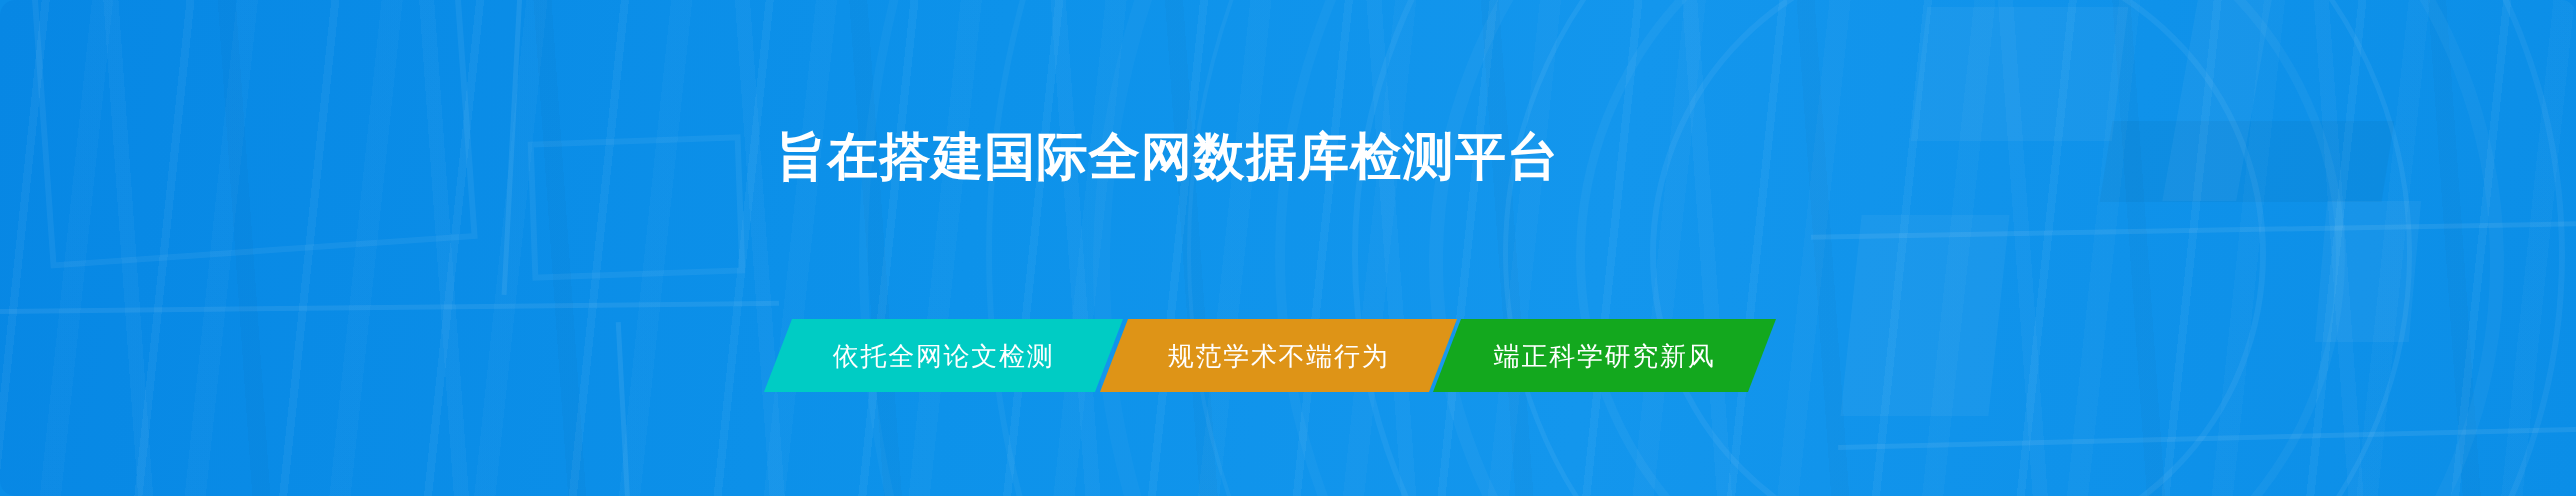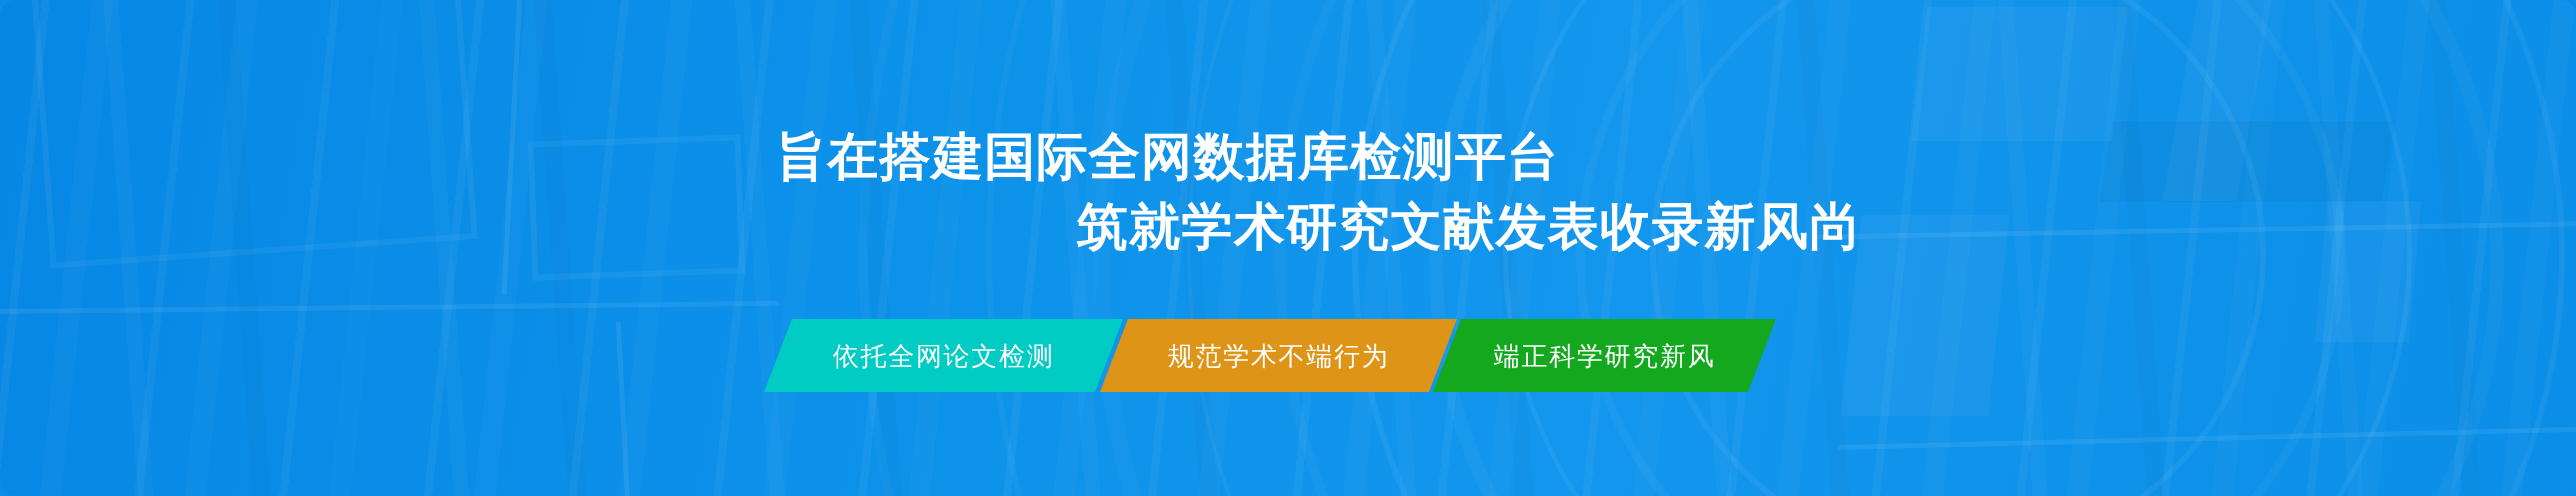--- a/index.html
+++ b/index.html
@@ -197,21 +197,20 @@
     <div class="grid-fill dark" style="left:2106px;top:121px;width:282px;height:81px;transform:skewX(-9deg);"></div>
     <div class="grid-fill" style="left:1851px;top:215px;width:148px;height:201px;transform:skewX(-6deg);"></div>
     <div class="hline" style="left:1811px;top:228px;width:765px;transform:rotate(-1deg);"></div>
     <div class="hline" style="left:1838px;top:436px;width:738px;transform:rotate(-1.4deg);"></div>
     <div class="grid-fill" style="left:2321px;top:201px;width:94px;height:141px;transform:skewX(-5deg);"></div>
     <div class="grid-fill" style="left:2180px;top:0px;width:74px;height:201px;transform:skewX(-10deg);"></div>
   </div>
 
   <div class="headline">
     <span class="line line-1">旨在搭建国际全网数据库检测平台</span>
-    <span class="line line-2">筑就学术研究文献发表收录新风尚</span>
   </div>
 
   <div class="tags">
     <div class="tag teal">
       <span class="tag-label">依托全网论文检测</span>
     </div>
     <div class="tag orange">
       <span class="tag-label">规范学术不端行为</span>
     </div>
     <div class="tag green">

